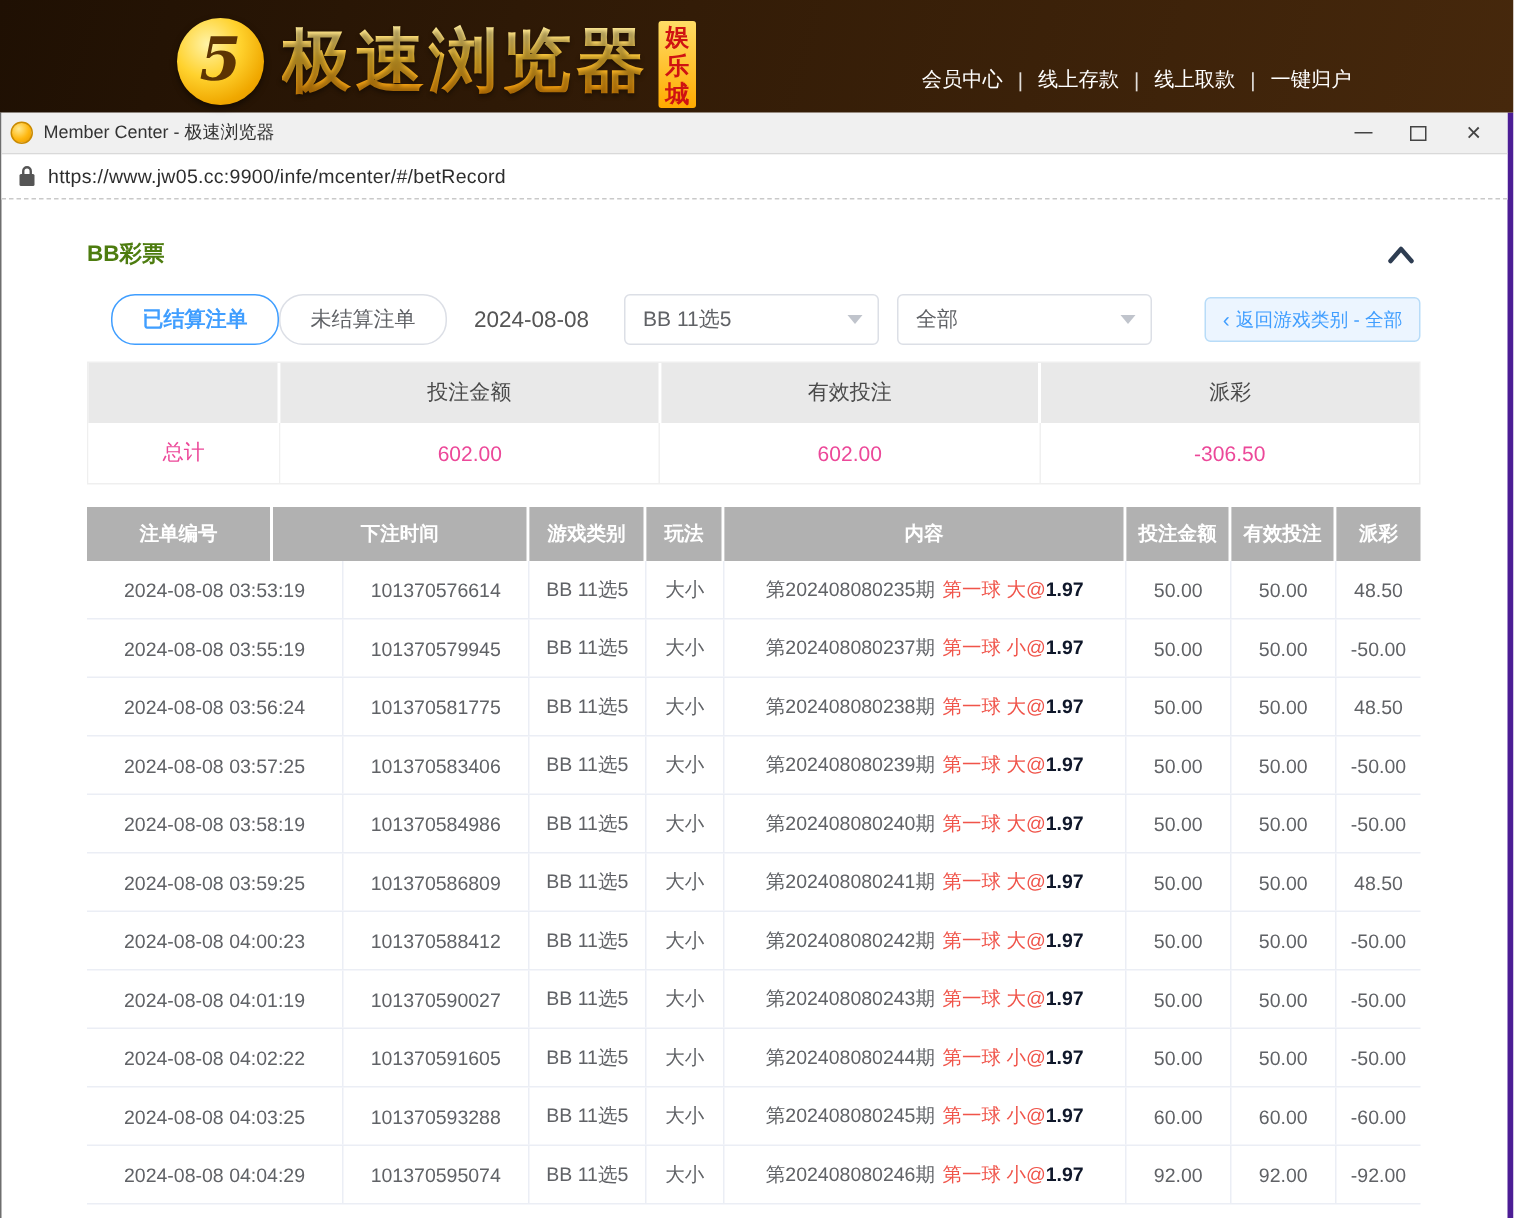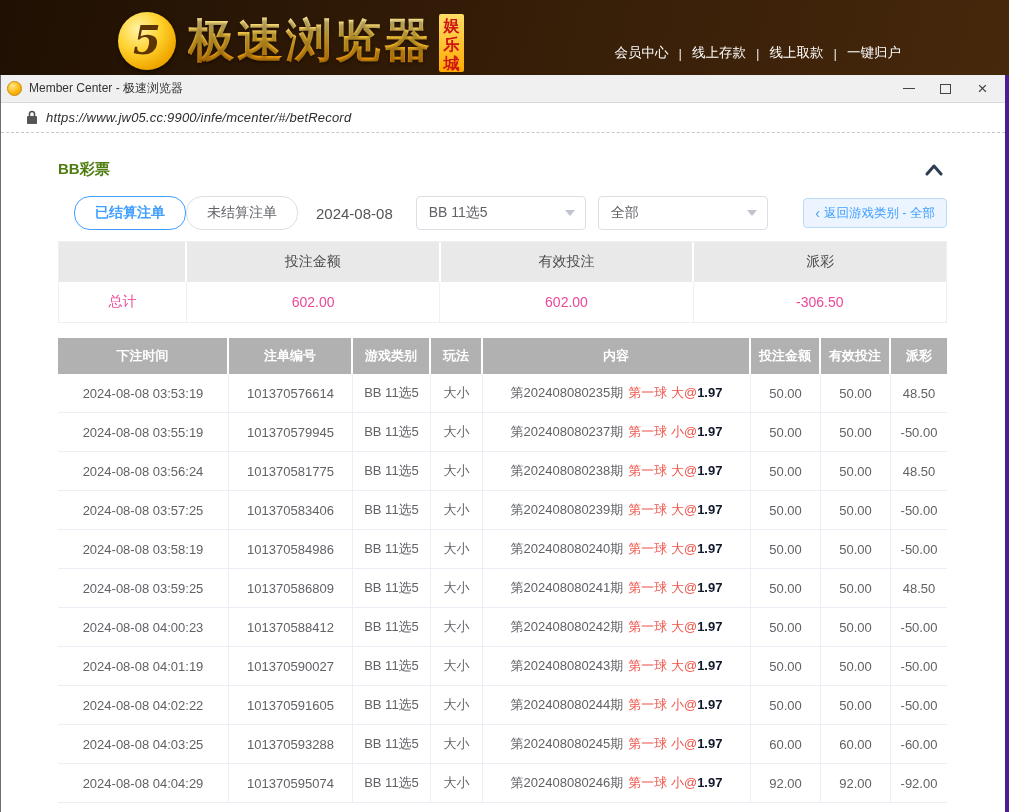--- a/index.html
+++ b/index.html
@@ -37,22 +37,22 @@
   .tb-icon { width:15px; height:15px; border-radius:50%; flex:0 0 15px;
     background:radial-gradient(circle at 35% 30%,#ffe98f,#ffb70f 55%,#e09200);
     border:1px solid #c98a00; margin-right:7px; }
   .tb-title { font-size:12px; color:#333; }
   .tb-controls { margin-left:auto; display:flex; align-items:center; }
   .tb-btn { width:37px; height:26px; display:flex; align-items:center; justify-content:center;
     cursor:pointer; }
   .ic-min { width:12px; height:0; border-top:1.5px solid #444; display:block; }
   .ic-max { width:11px; height:10px; border:1.5px solid #444; display:block; }
   .ic-close { font-size:17px; color:#444; line-height:1; }
-  .urlbar { height:30px; background:#fff; display:flex; align-items:center; padding-left:25px;
-    border-bottom:1px dashed #c9c9c9;font-style:italic; }
+  .urlbar { height:30px; background:#fff; display:flex; align-items:center; padding-left:11px;
+    border-bottom:1px dashed #c9c9c9; }
   .url-text { font-size:13px; color:#2d2d2d; margin-left:8px; letter-spacing:.2px; }
 
   
   .content { padding:27px 58px 0 57px; }
   .panel-head { display:flex; align-items:center; justify-content:space-between; }
   .panel-title { font-size:15px; font-weight:bold; color:#4d7c0f; }
   .collapse-btn { cursor:pointer; display:flex; margin-right:3px; }
 
   .filter-row { display:flex; align-items:center; margin-top:17px; }
   .btn { height:34px; border-radius:16px; background:#fff; font-size:14px;
@@ -190,22 +190,22 @@
       <div class="sum-row sum-body">
         <div class="cell s0">总计</div>
         <div class="cell s1">602.00</div>
         <div class="cell s2">602.00</div>
         <div class="cell s3 neg">-306.50</div>
       </div>
     </div>
 
     <div class="bet-table">
       <div class="bt-head">
+          <div class="cell c1">注单编号</div>
           <div class="cell c0">下注时间</div>
-          <div class="cell c1">注单编号</div>
           <div class="cell c2">游戏类别</div>
           <div class="cell c3">玩法</div>
           <div class="cell c4">内容</div>
           <div class="cell c5">投注金额</div>
           <div class="cell c6">有效投注</div>
           <div class="cell c7">派彩</div>
         </div>
       <div class="bt-body">
           <div class="bt-row">
             <div class="cell c0">2024-08-08 03:53:19</div>

